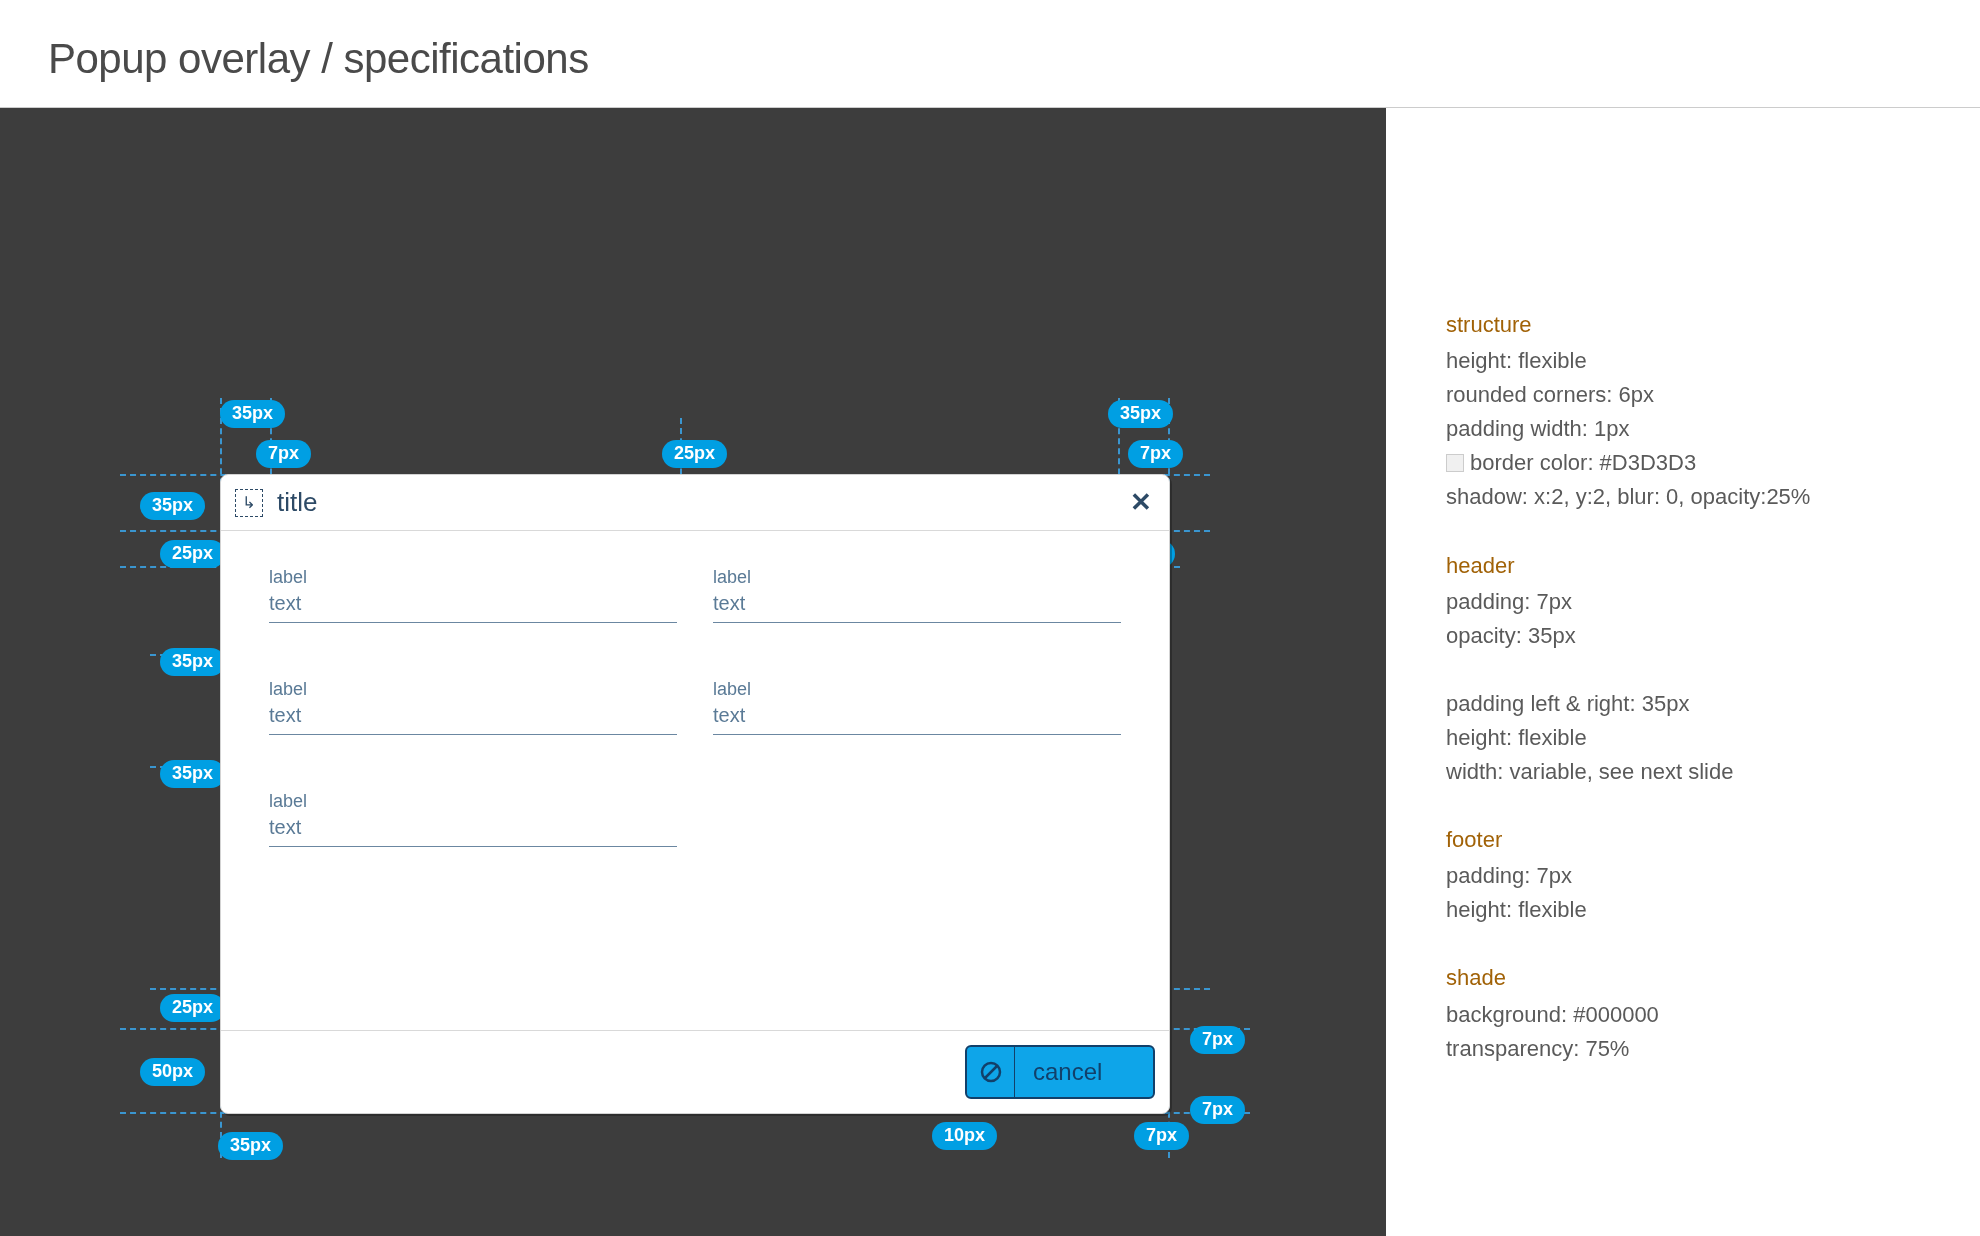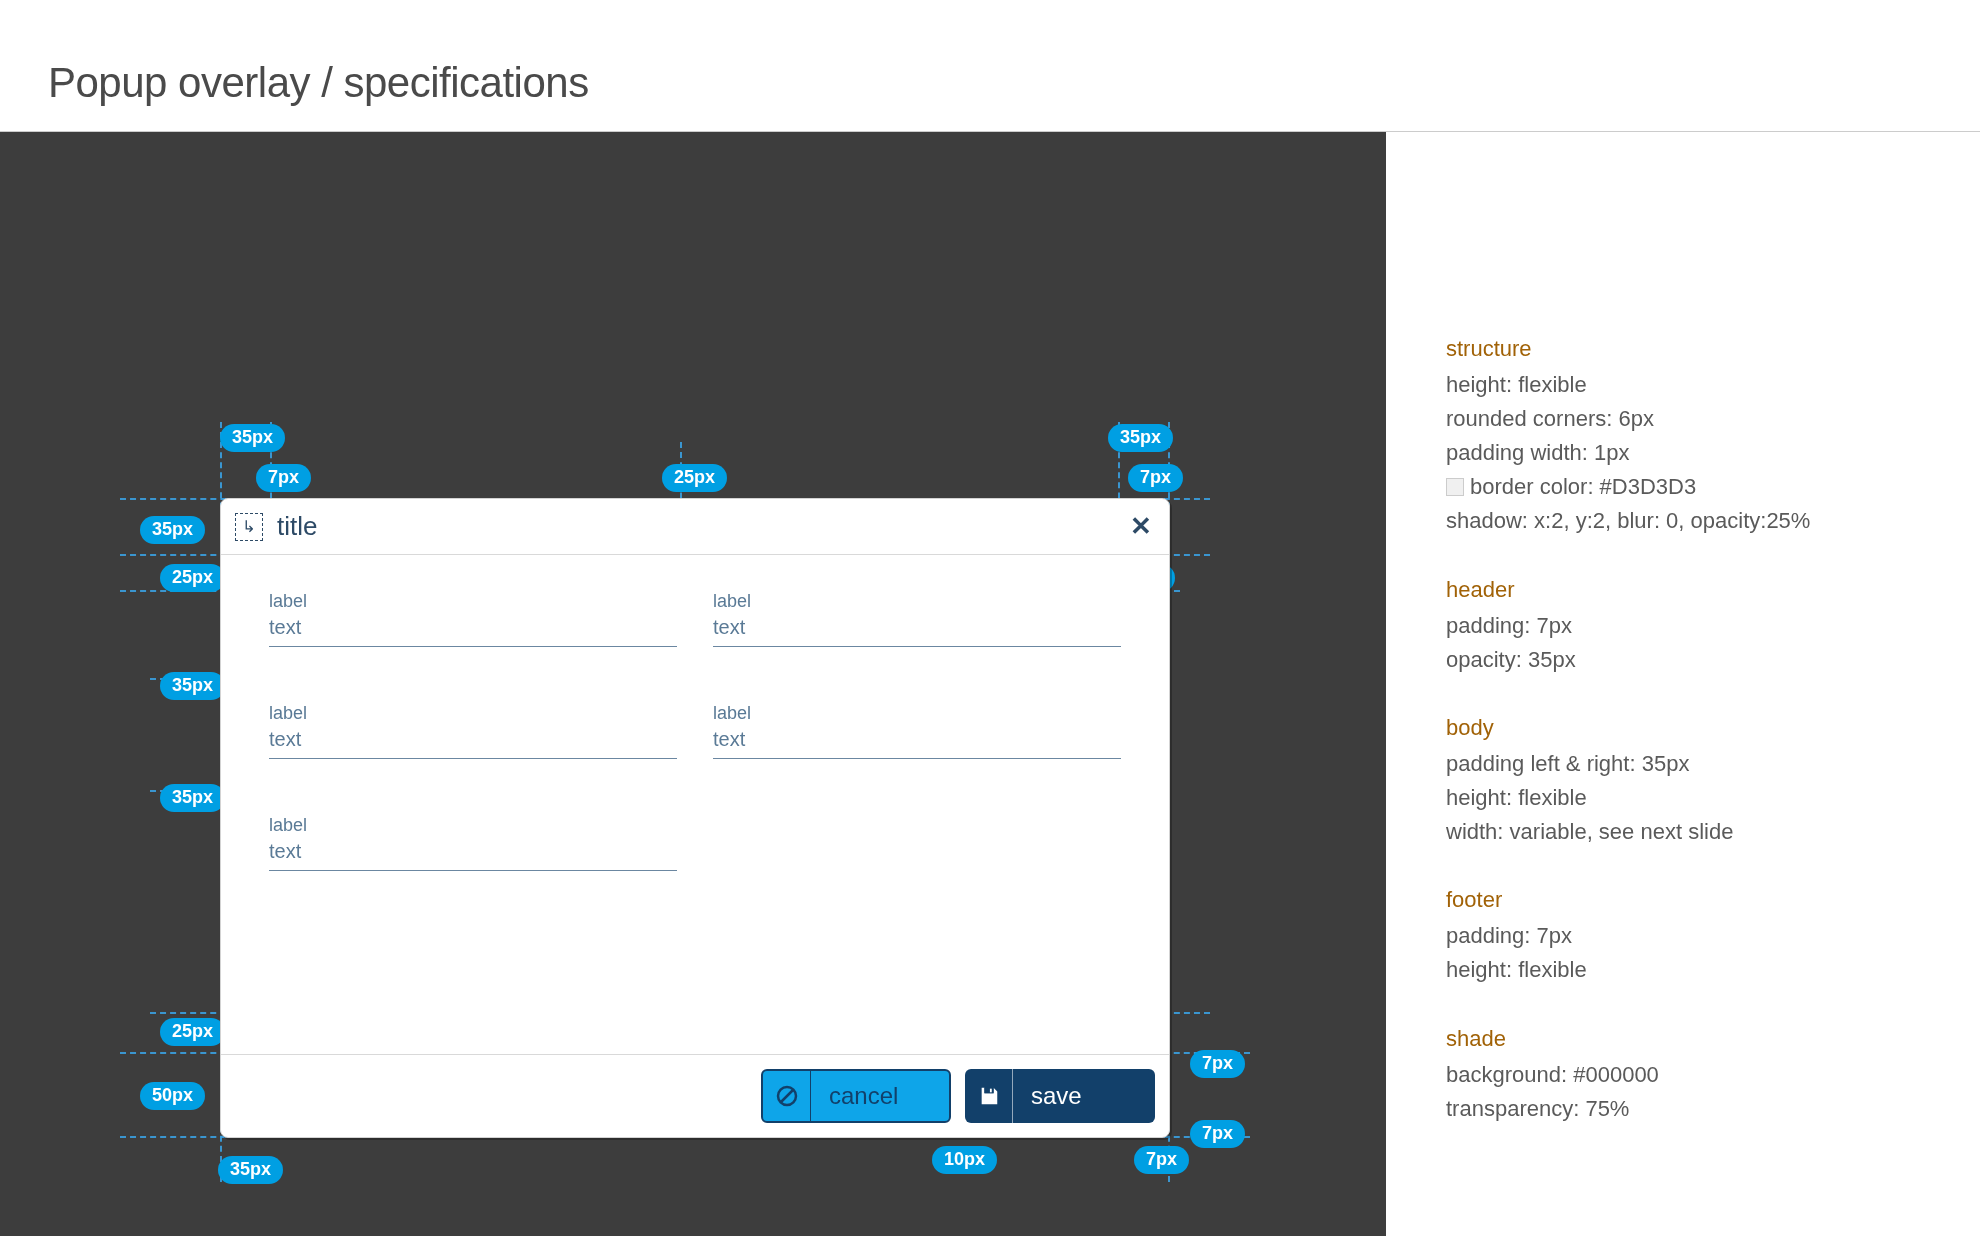--- a/index.html
+++ b/index.html
@@ -1,17 +1,17 @@
 <!DOCTYPE html>
 <html><head>
 <meta charset="utf-8">
 <style>
   * { box-sizing: border-box; margin: 0; padding: 0; }
   html, body { width: 1980px; height: 1236px; font-family: "Segoe UI", "Helvetica Neue", Arial, sans-serif; color: #444; background: #fff; }
-  .page { width: 1980px; height: 1110px; position: relative; margin-top: 24px; }
+  .page { width: 1980px; height: 1110px; position: relative; }
   .page-header { height: 108px; padding: 35px 48px 0 48px; border-bottom: 1px solid #ccc; }
   .page-title { font-size: 42px; font-weight: 400; color: #4a4a4a; letter-spacing: -0.5px; }
   .content { display: flex; height: calc(1236px - 108px); }
   .canvas { position: relative; width: 1386px; height: 100%; background: #3d3d3d; }
   .side { width: calc(1980px - 1386px); padding: 200px 60px 0 60px; font-size: 22px; line-height: 1.55; color: #5a5a5a; }
 
   
   .popup {
     position: absolute;
     left: 220px; top: 366px;
@@ -192,50 +192,39 @@
         <div class="popup-footer">
           <div class="btn cancel">
             <span class="btn-ico">
               <svg width="24" height="24" viewBox="0 0 24 24" fill="none">
                   <circle cx="12" cy="12" r="9" stroke="#12406a" stroke-width="2.5"></circle>
                   <line x1="6" y1="18" x2="18" y2="6" stroke="#12406a" stroke-width="2.5"></line>
                 </svg>
             </span>
             <span>cancel</span>
           </div>
-          <div class="btn save">
-            <span class="btn-ico">
-              <svg width="22" height="22" viewBox="0 0 24 24" fill="#fff">
-                  <path d="M4 3h13l4 4v14H4zM7 3v6h10V3zM7 13h10v8H7z" stroke="#fff" stroke-width="0"></path>
-                  <rect x="7" y="3" width="10" height="6" fill="#12406a"></rect>
-                  <rect x="13" y="4" width="2" height="4" fill="#fff"></rect>
-                </svg>
-            </span>
-            <span>save</span>
-          </div>
         </div>
       </div>
     </div>
 
     <div class="side">
       <div class="spec-block">
         <div class="spec-title">structure</div>
         <div>height: flexible</div>
         <div>rounded corners: 6px</div>
         <div>padding width: 1px</div>
         <div><span class="swatch"></span><span>border color: #D3D3D3</span></div>
         <div>shadow:  x:2, y:2, blur: 0, opacity:25%</div>
       </div>
       <div class="spec-block">
         <div class="spec-title">header</div>
         <div>padding: 7px</div>
         <div>opacity: 35px</div>
       </div>
       <div class="spec-block">
-        <div class="spec-title">body</div>
         <div>padding left &amp; right: 35px</div>
         <div>height: flexible</div>
         <div>width: variable, see next slide</div>
       </div>
       <div class="spec-block">
         <div class="spec-title">footer</div>
         <div>padding: 7px</div>
         <div>height: flexible</div>
       </div>
       <div class="spec-block">

